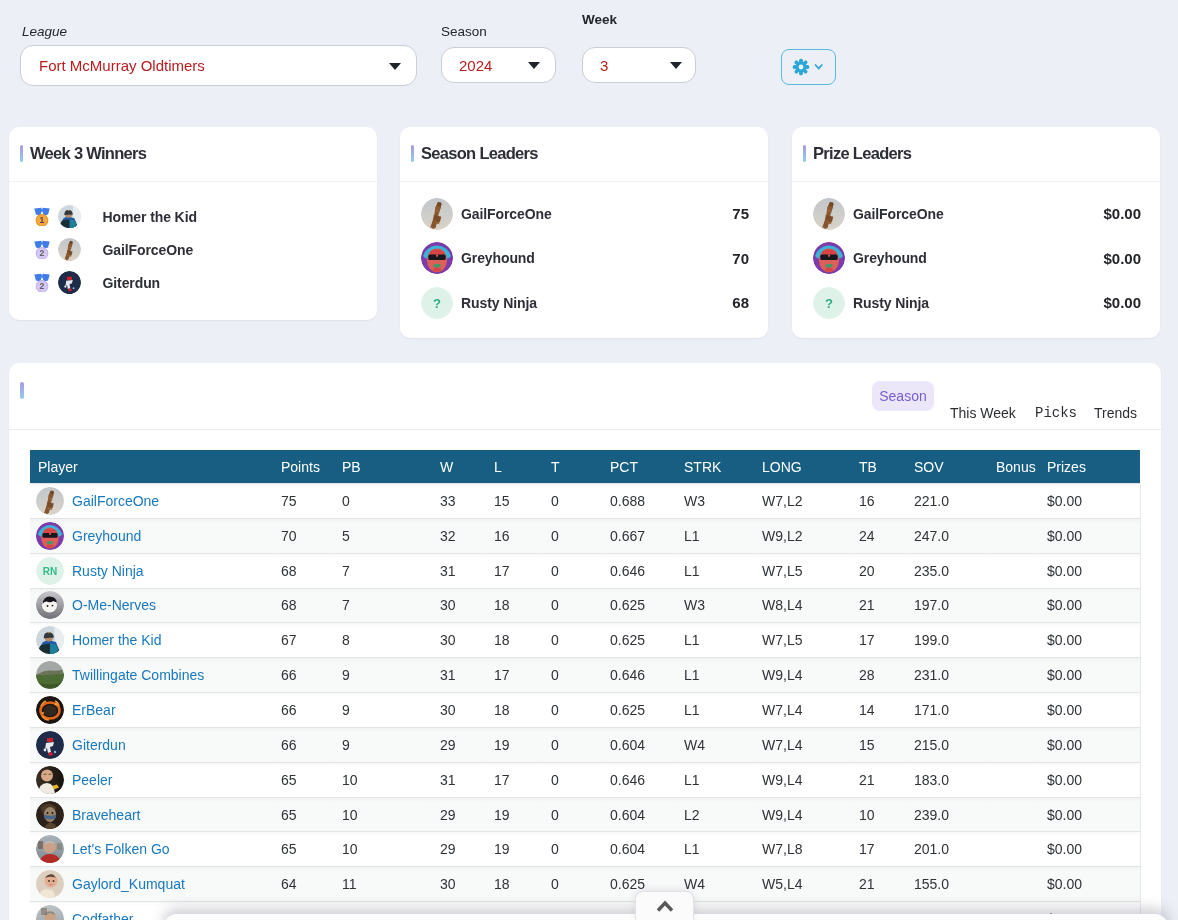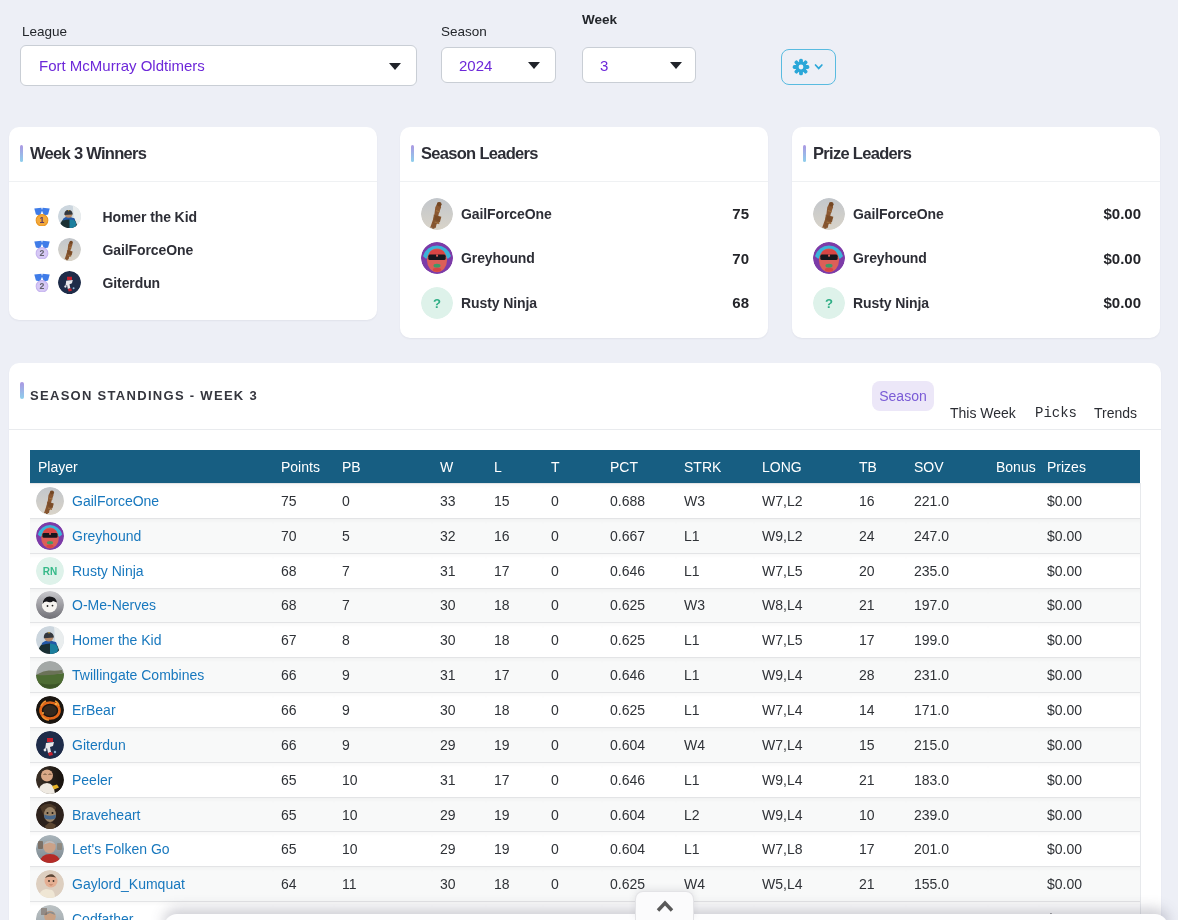--- a/index.html
+++ b/index.html
@@ -1,20 +1,20 @@
 <!DOCTYPE html>
 <html><head><meta charset="utf-8">
 <style>
 * { margin:0; padding:0; box-sizing:border-box; }
 html,body { width:1178px; height:920px; overflow:hidden; background:#edeff6;
   font-family:"Liberation Sans", sans-serif; position:relative; }
 .abs { position:absolute; }
 .lab { font-size:13.5px; color:#23262b; }
-.sel { position:absolute; background:#fff; border:1px solid #c9ced5; border-radius:6px;
-  font-size:15px; color:#6d28d9; display:flex; align-items:center; }
+.sel { position:absolute; background:#fff; border:1px solid #c9ced5; border-radius:13px;
+  font-size:15px; color:#b91c1c; display:flex; align-items:center; }
 .caret { position:absolute; width:0; height:0; border-left:6.5px solid transparent;
   border-right:6.5px solid transparent; border-top:7px solid #20232a; }
 .card { position:absolute; background:#fff; border-radius:10px;
   box-shadow:0 1px 2px rgba(40,40,70,0.06);padding-left:40px; }
 .chead { position:absolute; left:21px; top:16.5px; font-size:16.5px; letter-spacing:-0.7px; font-weight:bold; color:#2d2e36; }
 .cbar { position:absolute; left:10.5px; top:18px; width:3.5px; height:17px; border-radius:2px;
   background:linear-gradient(#ab97e2,#8ecfec); }
 .cdiv { position:absolute; left:0; right:0; top:54px; border-top:1px solid #eff1f3; }
 .wrow { display:flex; align-items:center; width:100%; }
 .wav { margin-left:7px; }
@@ -29,21 +29,21 @@
 tbody td { font-size:14px; color:#2f3237; text-align:left; height:34.85px; padding:0 0 0 8px;
   border-top:1px solid #e3e4e6; box-shadow:inset 0 5px 5px -4px rgba(0,0,0,0.045); }
 tr.even td { background:#f8f9f9; }
 tr.odd td { background:#fff; }
 .pc { padding-left:6px !important; }
 .pc .pw { display:flex; align-items:center; }
 .plink { margin-left:8px; color:#1878be; }
 </style></head>
 <body>
 
-<div class="abs lab" style="left:22px; top:24px;">League</div>
+<div class="abs lab" style="left:22px; top:24px;font-style:italic;">League</div>
 <div class="sel" style="left:20px; top:45px; width:397px; height:41px; padding-left:18px;">Fort McMurray Oldtimers</div>
 <div class="caret" style="left:389px; top:63px;"></div>
 
 <div class="abs lab" style="left:441px; top:24px;">Season</div>
 <div class="sel" style="left:441px; top:47px; width:115px; height:36px; padding-left:17px;">2024</div>
 <div class="caret" style="left:528px; top:62px;"></div>
 
 <div class="abs lab" style="left:582px; top:12px;font-weight:bold;">Week</div>
 <div class="sel" style="left:582px; top:47px; width:114px; height:36px; padding-left:17px;">3</div>
 <div class="caret" style="left:670px; top:62px;"></div>
@@ -322,22 +322,20 @@
           </div>
           <div class="lname">Rusty Ninja</div>
           <div class="lval">$0.00</div>
         </div>
       </div>
   </div>
 </div>
 
 <div class="card" style="left:9px; top:363px; width:1152px; height:600px; border-radius:10px 10px 0 0;">
   <div class="cbar" style="top:19px; left:11px;"></div>
-  <div class="abs" style="left:21px; top:12.5px; font-size:13px; font-weight:bold; letter-spacing:1.3px;
-    color:#35363e; line-height:40px;">SEASON STANDINGS - WEEK 3</div>
   <div class="abs" style="left:863px; top:17.5px; width:62px; height:30.5px; background:#ece7f8;
     border-radius:8px; text-align:center; line-height:31px; font-size:14px; color:#7a5bd6;">Season</div>
   <div class="tabtxt" style="left:941px;">This Week</div>
   <div class="tabtxt" style="left:1026px;font-family:Liberation Mono, monospace;">Picks</div>
   <div class="tabtxt" style="left:1085px;">Trends</div>
   <div class="abs" style="left:0; right:0; top:66px; border-top:1px solid #e9ebee;"></div>
 
   <table class="abs" style="left:21px; top:87px;">
     <colgroup>
       <col style="width:243px">

